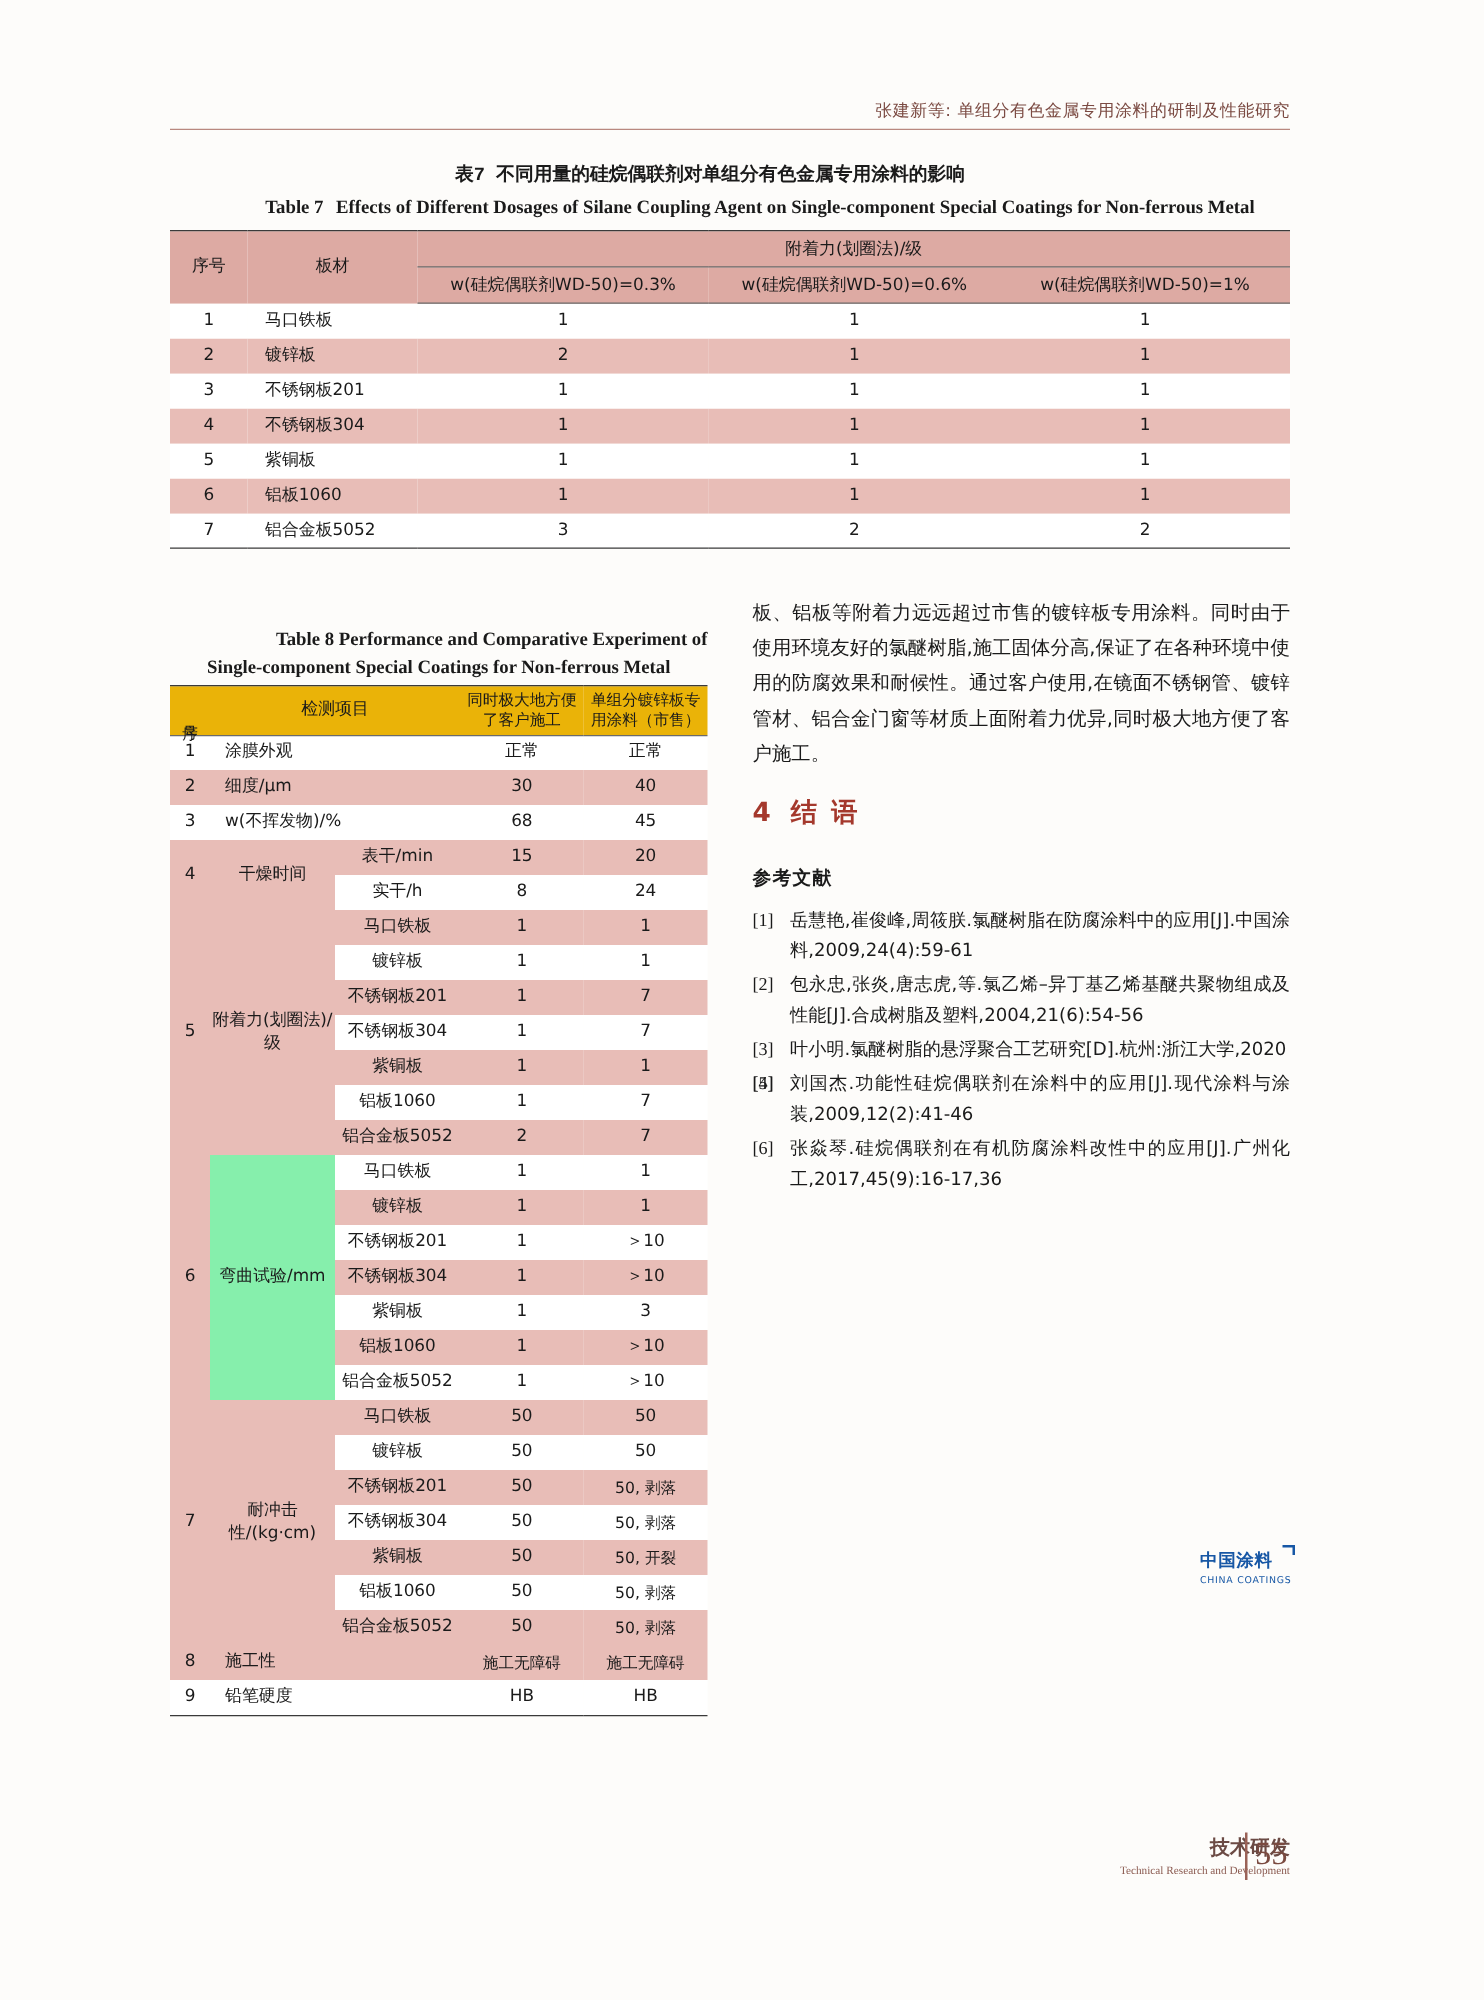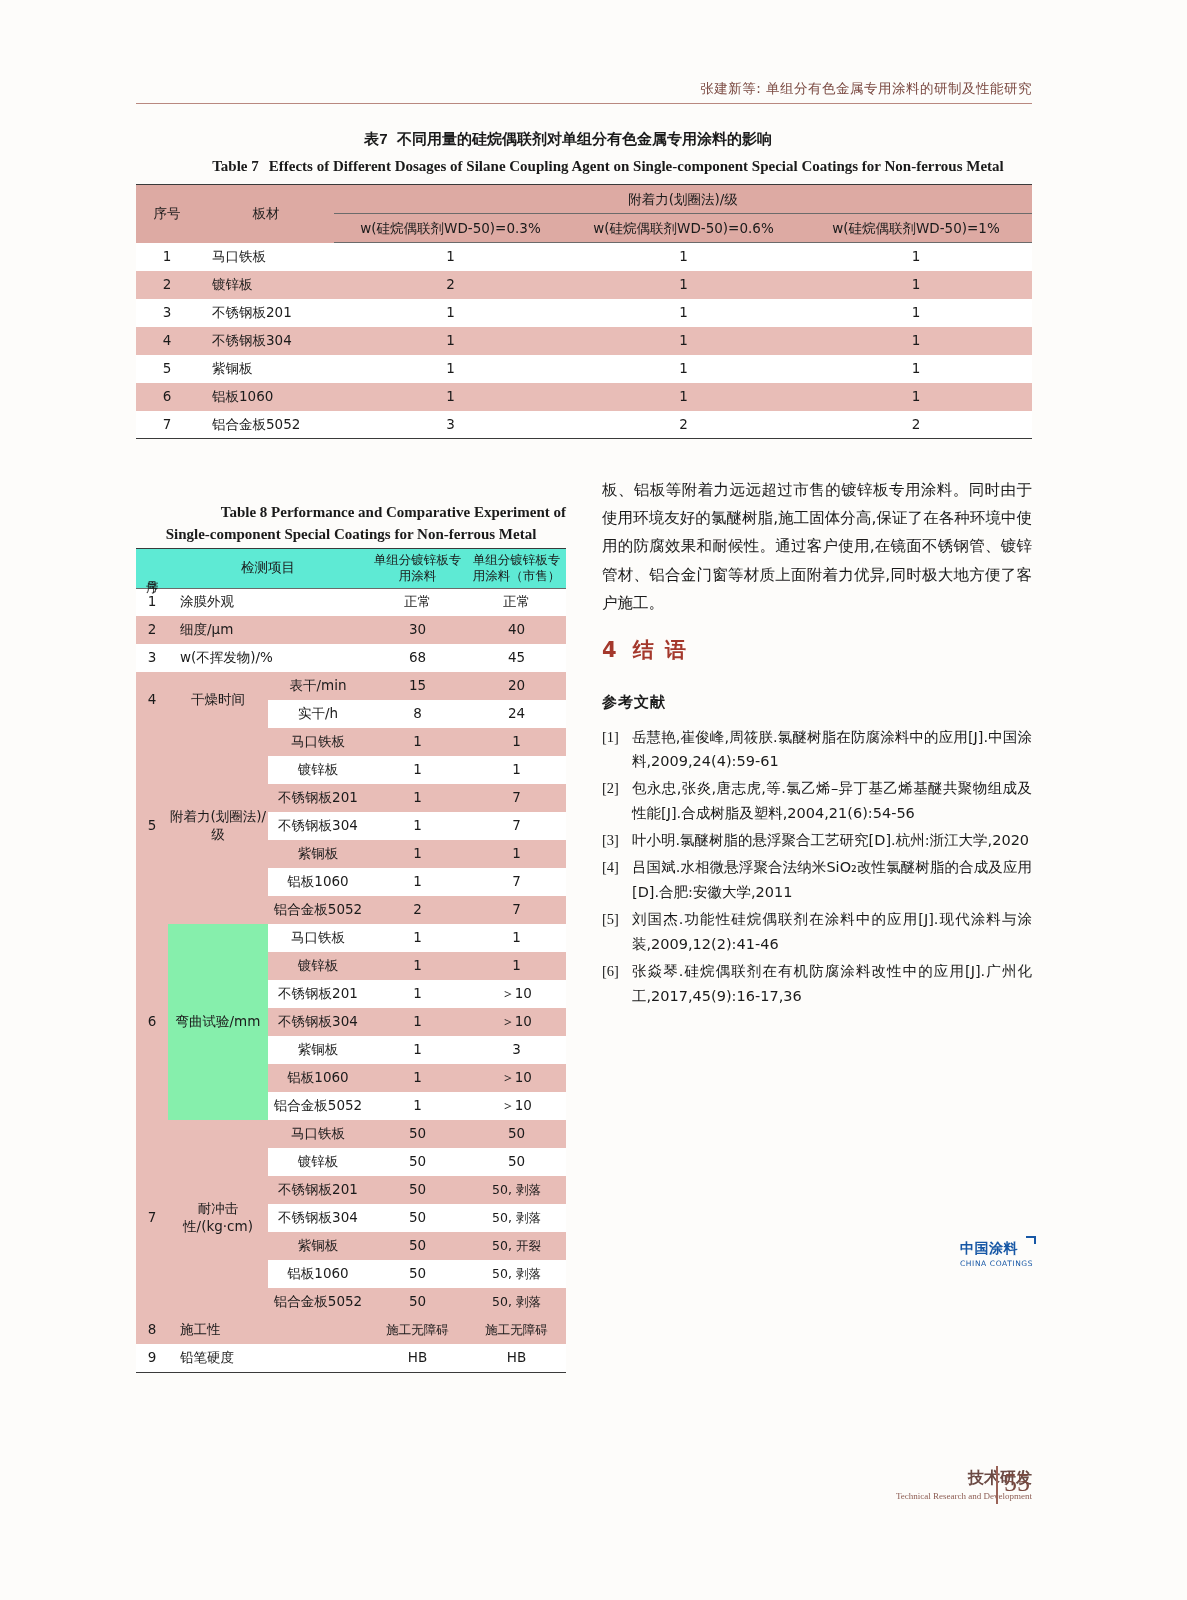--- a/index.html
+++ b/index.html
@@ -116,21 +116,21 @@
     width: 430px;
     font-size: 13.5px;
   }
   #table8 td, #table8 th {
     text-align: center;
     vertical-align: middle;
     height: 28px;
     line-height: 1.3;
   }
   #table8 thead th {
-    background: #5eead4;
+    background: #eab308;
     font-weight: normal;
   }
   #table8 td.item { text-align: center; }
   #table8 tr.odd td { background: #ffffff; }
   #table8 tr.even td { background: #e8bdb7; }
   #table8 td.num { width: 30px; }
 
   
   .rcol {
     position: absolute;
@@ -311,21 +311,21 @@
     <span class="lbl">Table 8</span>
     <span>Performance and Comparative Experiment of</span>
   </div>
   <div class="t8-title-en2">Single-component Special Coatings for Non-ferrous Metal</div>
 
   <table class="tbl" id="table8">
     <thead>
       <tr>
         <th class="tbl-top-line inner-line" style="width:32px; font-size:12.5px;"><span style="writing-mode:vertical-rl; text-orientation:upright; letter-spacing:1px;">序号</span></th>
         <th class="tbl-top-line inner-line" colspan="2" style="width:200px;">检测项目</th>
-        <th class="tbl-top-line inner-line" style="width:99px; font-size:12.5px; padding:3px 4px;">单组分镀锌板专用涂料</th>
+        <th class="tbl-top-line inner-line" style="width:99px; font-size:12.5px; padding:3px 4px;">同时极大地方便了客户施工</th>
         <th class="tbl-top-line inner-line" style="width:99px; font-size:12.5px; padding:3px 4px;">单组分镀锌板专用涂料（市售）</th>
       </tr>
     </thead>
     <tbody>
 
       <tr class="odd">
         <td class="num">1</td>
         <td class="item" colspan="2" style="text-align:left;padding-left:12px;">涂膜外观</td>
         <td>正常</td>
         <td>正常</td>
@@ -506,21 +506,20 @@
       <div class="ref">
         <span class="tag">[2]</span>
         <span>包永忠,张炎,唐志虎,等.氯乙烯–异丁基乙烯基醚共聚物组成及性能[J].合成树脂及塑料,2004,21(6):54-56</span>
       </div>
       <div class="ref">
         <span class="tag">[3]</span>
         <span>叶小明.氯醚树脂的悬浮聚合工艺研究[D].杭州:浙江大学,2020</span>
       </div>
       <div class="ref">
         <span class="tag">[4]</span>
-        <span>吕国斌.水相微悬浮聚合法纳米SiO₂改性氯醚树脂的合成及应用[D].合肥:安徽大学,2011</span>
       </div>
       <div class="ref">
         <span class="tag">[5]</span>
         <span>刘国杰.功能性硅烷偶联剂在涂料中的应用[J].现代涂料与涂装,2009,12(2):41-46</span>
       </div>
       <div class="ref">
         <span class="tag">[6]</span>
         <span>张焱琴.硅烷偶联剂在有机防腐涂料改性中的应用[J].广州化工,2017,45(9):16-17,36</span>
       </div>
     </div>

